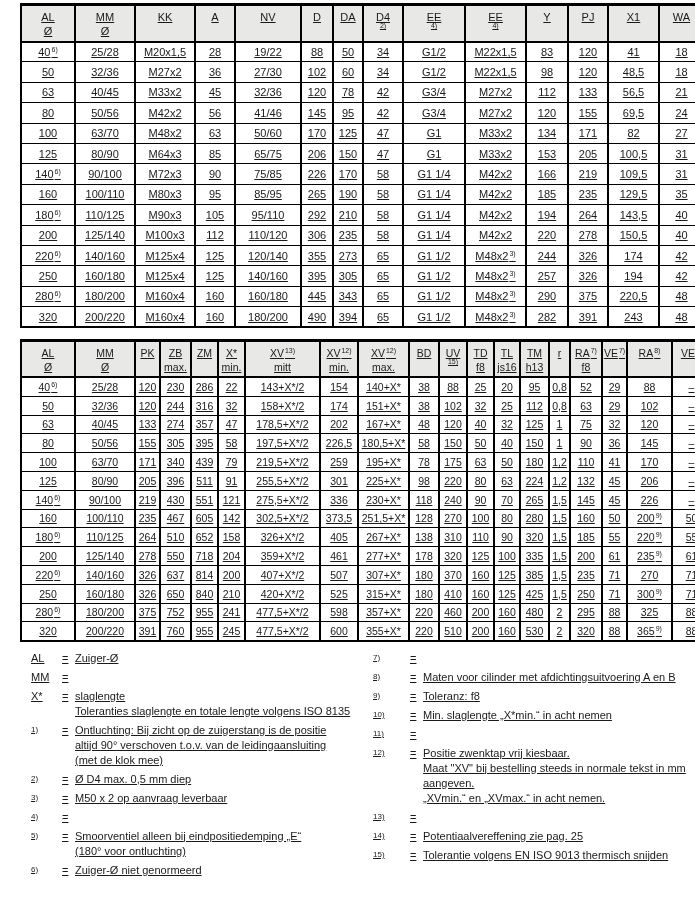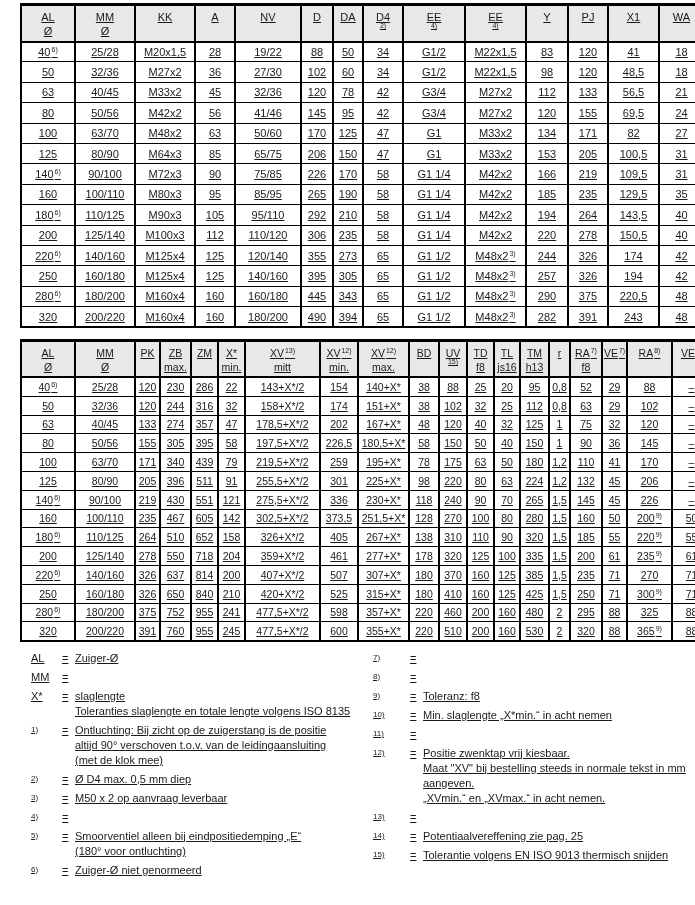--- a/index.html
+++ b/index.html
@@ -703,20 +703,21 @@
         </div>
       </div>
     <div class="fn-col right" id="fnR">
         <div class="fn-row">
           <div class="fn-m sup">7)</div>
           <div>=</div>
         </div>
         <div class="fn-row">
           <div class="fn-m sup">8)</div>
           <div>=</div>
+          <div class="fn-tx">Maten voor cilinder met afdichtingsuitvoering A en B</div>
         </div>
         <div class="fn-row">
           <div class="fn-m sup">9)</div>
           <div>=</div>
           <div class="fn-tx">Toleranz: f8</div>
         </div>
         <div class="fn-row">
           <div class="fn-m sup">10)</div>
           <div>=</div>
           <div class="fn-tx">Min. slaglengte „X*min.“ in acht nemen</div>

